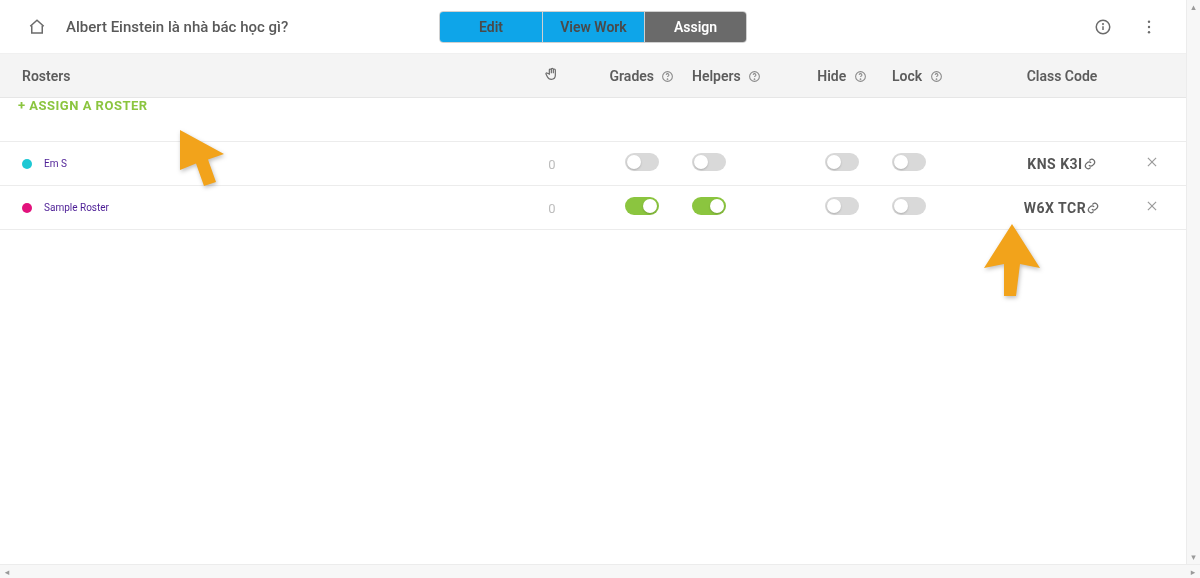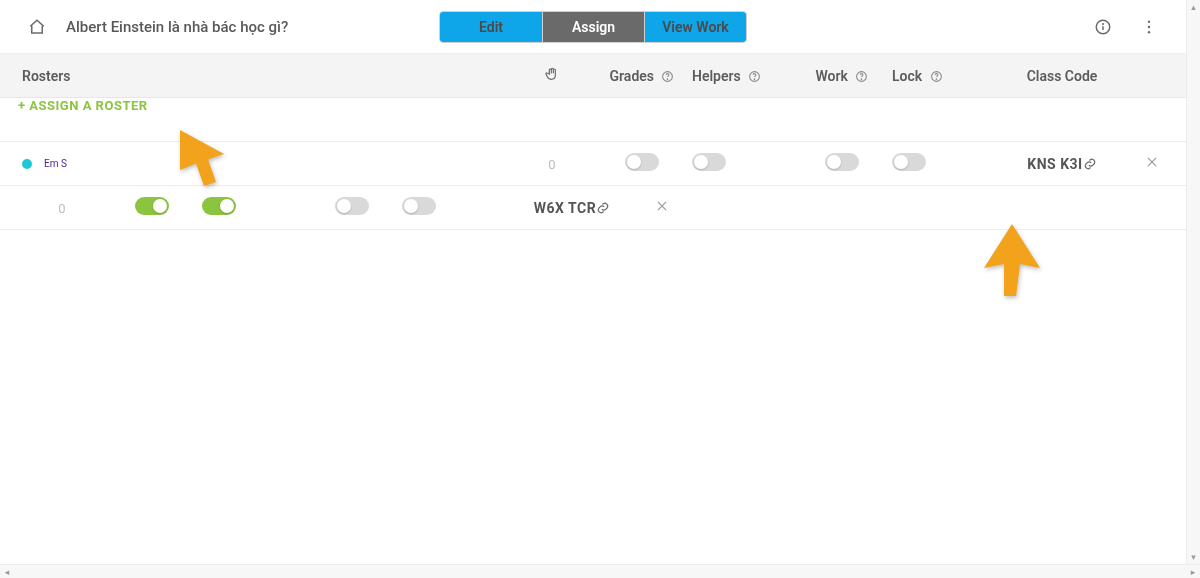--- a/index.html
+++ b/index.html
@@ -80,22 +80,22 @@
     <span class="home-icon">
       <svg viewBox="0 0 24 24" width="18" height="18" fill="none" stroke="currentColor" stroke-width="2">
           <path d="M3 11l9-8 9 8"></path>
           <path d="M5 10v10h14V10"></path>
         </svg>
     </span>
     <span class="title">Albert Einstein là nhà bác học gì?</span>
 
     <div class="tabgroup">
       <div class="tab">Edit</div>
+      <div class="tab">View Work</div>
       <div class="tab active">Assign</div>
-      <div class="tab">View Work</div>
     </div>
 
     <div class="top-right">
       <span class="info-circle">
         <svg viewBox="0 0 24 24" width="18" height="18" fill="none" stroke="currentColor" stroke-width="2">
             <circle cx="12" cy="12" r="9"></circle>
             <line x1="12" y1="11" x2="12" y2="16"></line>
             <circle cx="12" cy="8" r="0.5" fill="currentColor"></circle>
           </svg>
       </span>
@@ -130,21 +130,21 @@
       <span>Helpers</span>
       <span class="help-q">
           <svg viewBox="0 0 24 24" fill="none" stroke="#8b8b8b" stroke-width="2">
             <circle cx="12" cy="12" r="9"></circle>
             <path d="M9.5 9a2.5 2.5 0 015 .5c0 1.5-2.5 2-2.5 3.5"></path>
             <circle cx="12" cy="17" r=".6" fill="#8b8b8b"></circle>
           </svg>
         </span>
     </div>
     <div class="col-hide">
-      <span>Work</span>
+      <span>Hide</span>
       <span class="help-q">
           <svg viewBox="0 0 24 24" fill="none" stroke="#8b8b8b" stroke-width="2">
             <circle cx="12" cy="12" r="9"></circle>
             <path d="M9.5 9a2.5 2.5 0 015 .5c0 1.5-2.5 2-2.5 3.5"></path>
             <circle cx="12" cy="17" r=".6" fill="#8b8b8b"></circle>
           </svg>
         </span>
     </div>
     <div class="col-lock">
       <span>Lock</span>
@@ -187,20 +187,24 @@
       <span class="remove-x">
         <svg viewBox="0 0 24 24" width="14" height="14" stroke="currentColor" stroke-width="2">
             <line x1="5" y1="5" x2="19" y2="19"></line>
             <line x1="19" y1="5" x2="5" y2="19"></line>
           </svg>
       </span>
     </div>
   </div>
 
   <div class="row">
+    <div class="col-roster dotlabel">
+      <span class="dot" id="dot1" style="background: rgb(226, 18, 124);"></span>
+      <span class="rname">Sample Roster</span>
+    </div>
     <div class="col-drag"><span class="countpill">0</span></div>
     <div class="col-grades"><span class="toggle on" id="t1g"><span class="knob"></span></span></div>
     <div class="col-helpers"><span class="toggle on" id="t1h"><span class="knob"></span></span></div>
     <div class="col-hide"><span class="toggle" id="t1d"><span class="knob"></span></span></div>
     <div class="col-lock"><span class="toggle" id="t1l"><span class="knob"></span></span></div>
     <div class="col-code">
       <span class="classcode">
         <span>W6X TCR</span>
         <svg viewBox="0 0 24 24" fill="none" stroke="#6b6b6b" stroke-width="2">
             <path d="M10 14a5 5 0 007 0l2-2a5 5 0 00-7-7l-1 1"></path>

